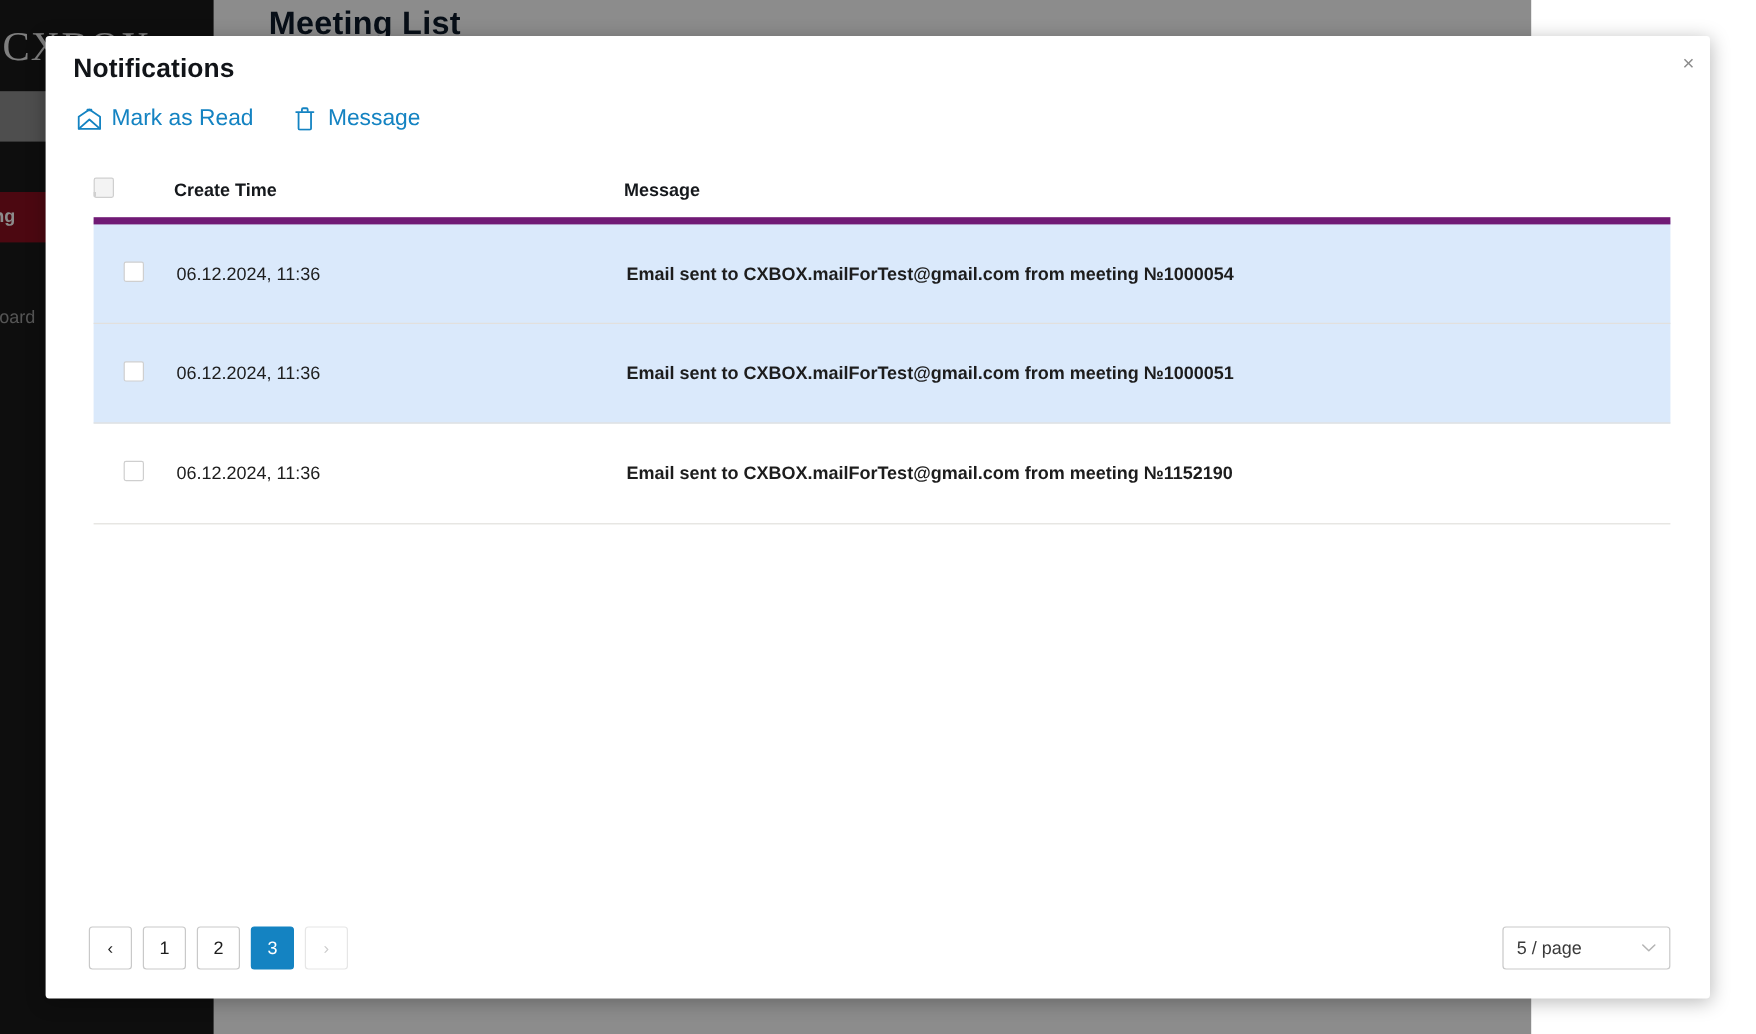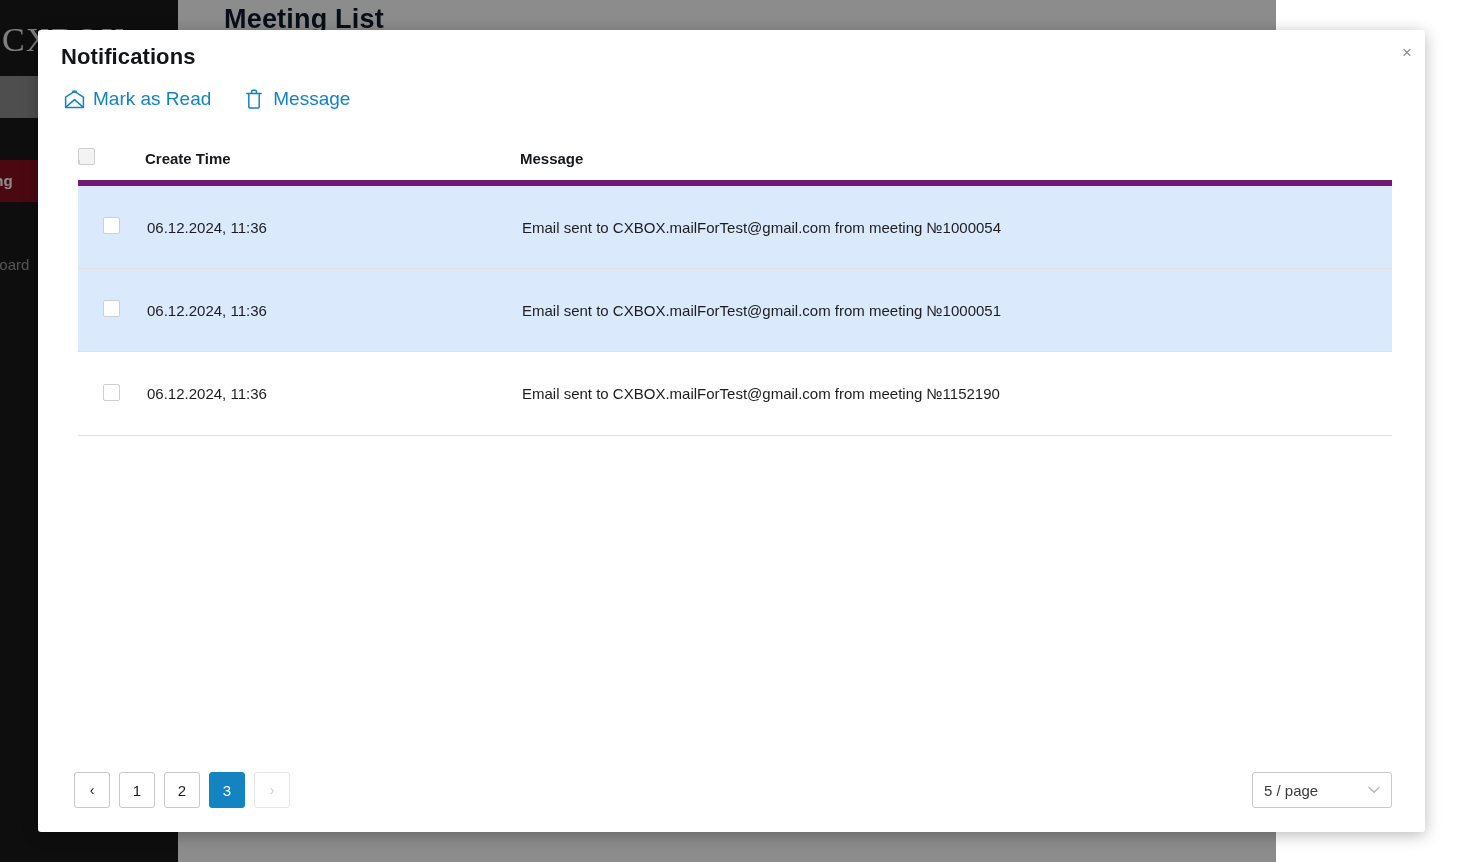--- a/index.html
+++ b/index.html
@@ -102,21 +102,21 @@
   .tbl tbody tr td { height:80px; }
   .tbl tbody tr.row-read td { height:81px; }
 
   .chk {
     width:17px; height:17px; border:1px solid #cfcfcf; border-radius:2px;
     background:#ffffff; box-sizing:border-box; display:inline-block; cursor:pointer;
   }
   .chk.head { background:#f3f3f3; }
 
   .cell-time { padding-left:2px; white-space:nowrap; }
-  .cell-msg  { padding-left:2px; }
+  .cell-msg  { padding-left:2px;font-weight:bold; }
 
   
   .pager { position:absolute; left:36px; bottom:24px; display:flex; align-items:center; gap:9px; }
   .pg-btn {
     min-width:36px; height:36px; box-sizing:border-box;
     border:1px solid #c9c9c9; background:#ffffff; border-radius:3px;
     display:flex; align-items:center; justify-content:center;
     font-size:15px; color:#1d1d1d; cursor:pointer; font-family:inherit; padding:0 8px;
   }
   .pg-btn.active {

